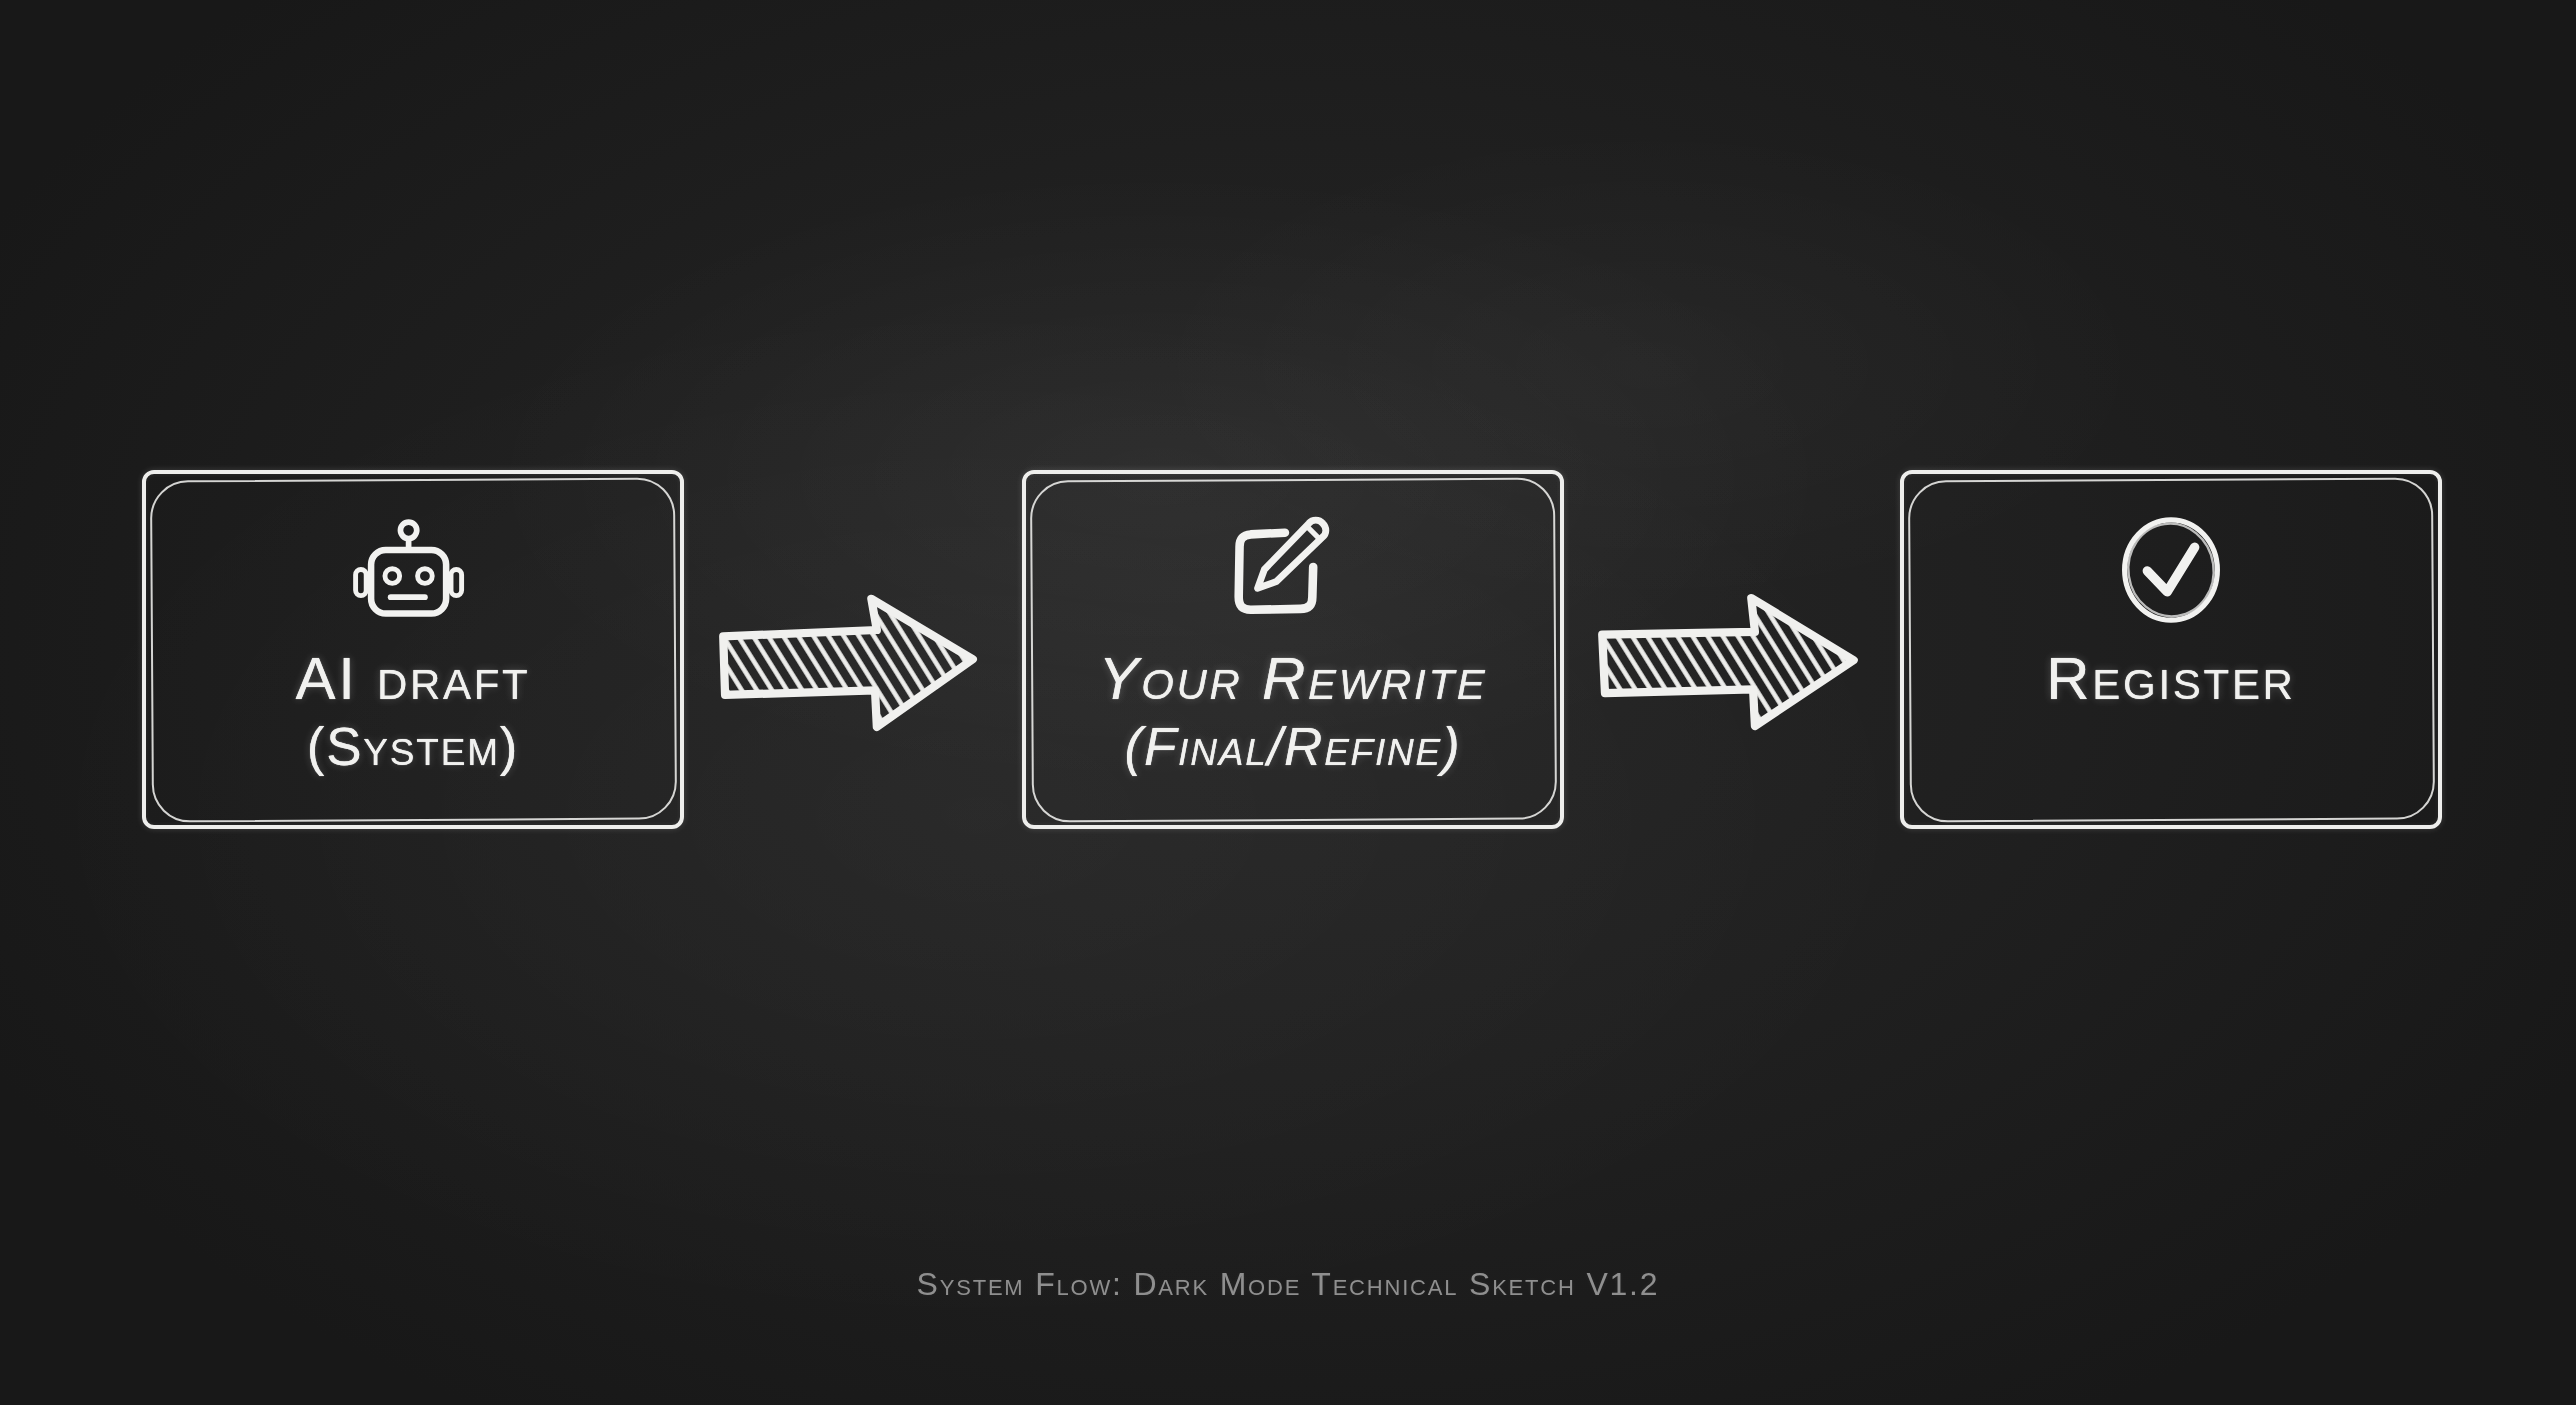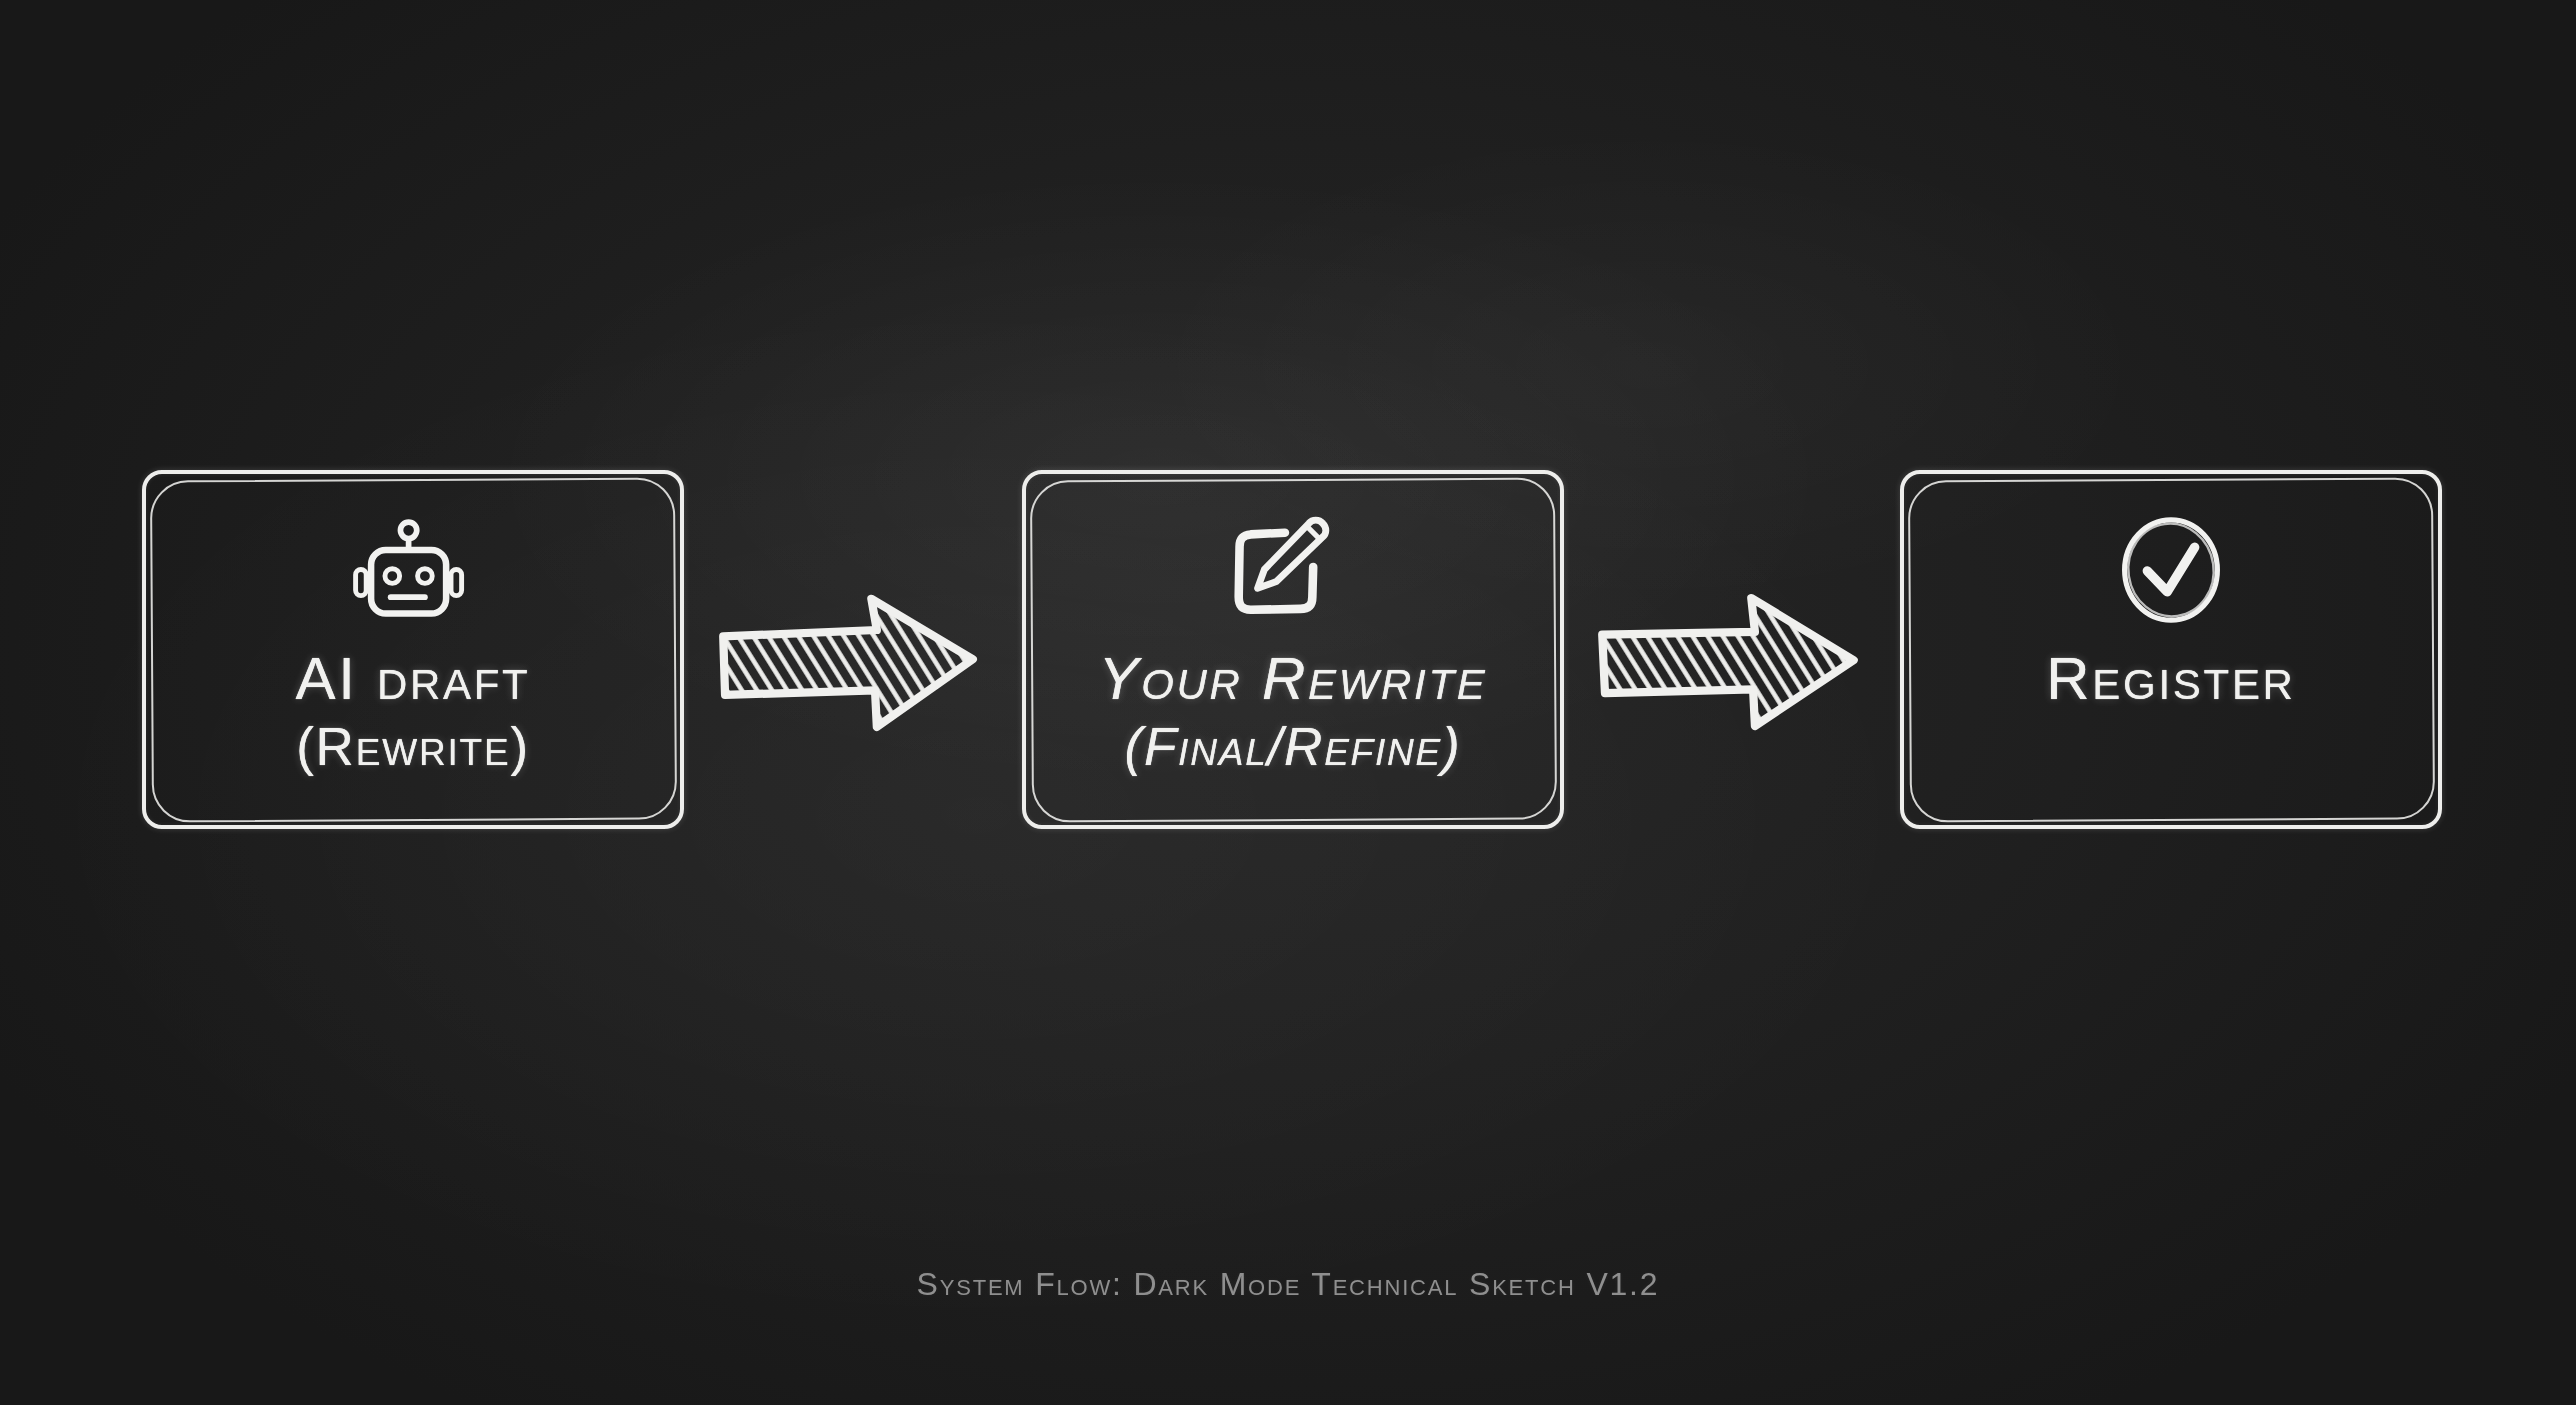--- a/index.html
+++ b/index.html
@@ -23,21 +23,21 @@
   .flow-layer { position: absolute; inset: 0; }
 
   
   .flow-box {
     position: absolute;
     top: 470px;
     width: 542px;
     height: 359px;
     box-sizing: border-box;
     border: 4.6px solid #eeeeec;
-    border-radius: 20px;
+    border-radius: 12px;
     box-shadow: 0 0 6.4px rgba(255,255,255,0.16), inset 0 0 5.5px rgba(255,255,255,0.08);
     display: flex;
     flex-direction: column;
     align-items: center;
     padding-top: 38px;
     color: #f1f1ef;
   }
   .flow-box::before {
     content: "";
     position: absolute;
@@ -116,21 +116,21 @@
           <line class="chalk-stroke" x1="74" y1="46" x2="74" y2="60" stroke-width="7"></line>
           <rect class="chalk-stroke" x="28" y="60" width="92" height="78" rx="18" stroke-width="8"></rect>
           <rect class="chalk-stroke" x="9" y="84" width="13" height="32" rx="6.5" stroke-width="6"></rect>
           <rect class="chalk-stroke" x="126" y="84" width="13" height="32" rx="6.5" stroke-width="6"></rect>
           <circle class="chalk-stroke" cx="54" cy="92" r="9" stroke-width="6"></circle>
           <circle class="chalk-stroke" cx="94" cy="92" r="9" stroke-width="6"></circle>
           <line class="chalk-stroke" x1="52" y1="118" x2="94" y2="118" stroke-width="7" stroke-linecap="round"></line>
         </svg>
       </span>
       <h2 class="box-title smallcaps">AI draft</h2>
-      <div class="box-subtitle smallcaps">(Rewrite)</div>
+      <div class="box-subtitle smallcaps">(System)</div>
     </section>
 
     <span class="sketch-arrow" id="arrow-0">
       <svg width="267" height="150" viewBox="0 0 292 164" aria-hidden="true">
         <defs>
           <pattern id="hatch-a" width="14" height="14" patternUnits="userSpaceOnUse" patternTransform="rotate(-32)">
             <line x1="7" y1="-2" x2="7" y2="16" stroke="#ededeb" stroke-width="5"></line>
           </pattern>
         </defs>
         <path d="M9 54 L177 47 L171 13 L282 79 L177 153 L175 113 L11 118 Z" fill="url(#hatch-a)" stroke="#f0f0ee" stroke-width="9" stroke-linejoin="round"></path>

